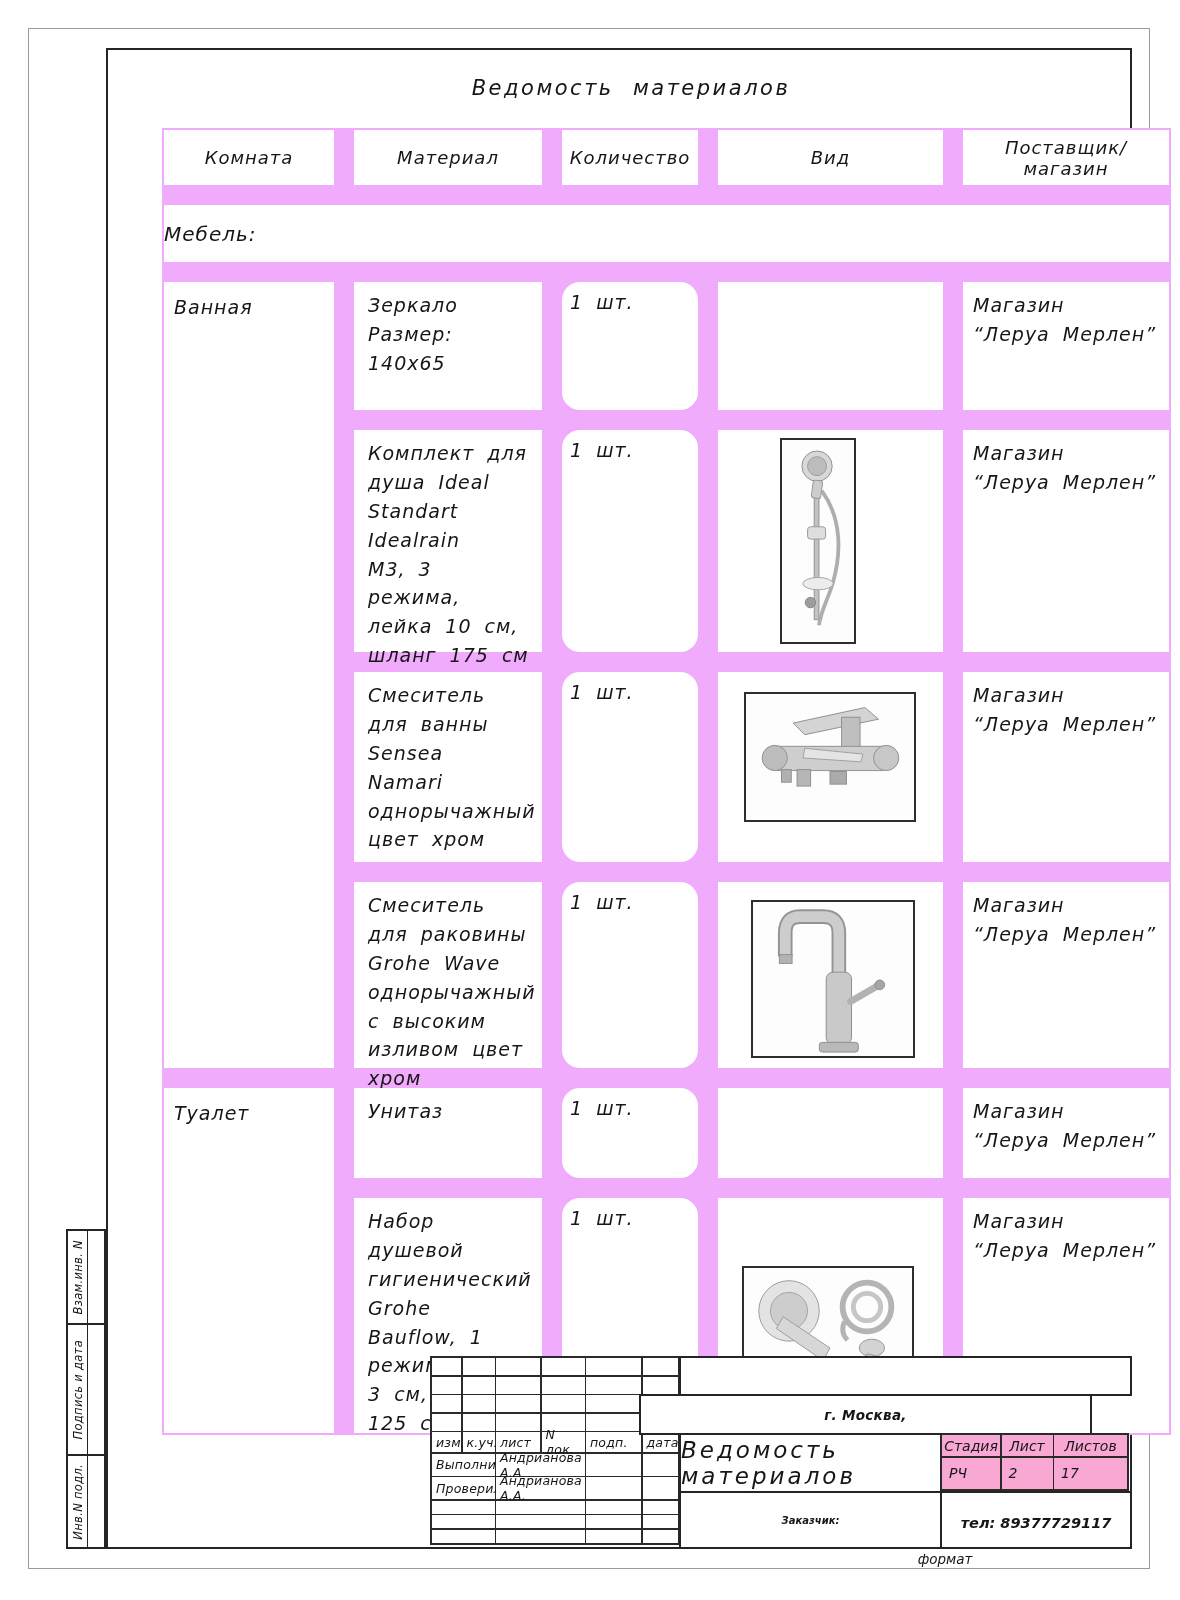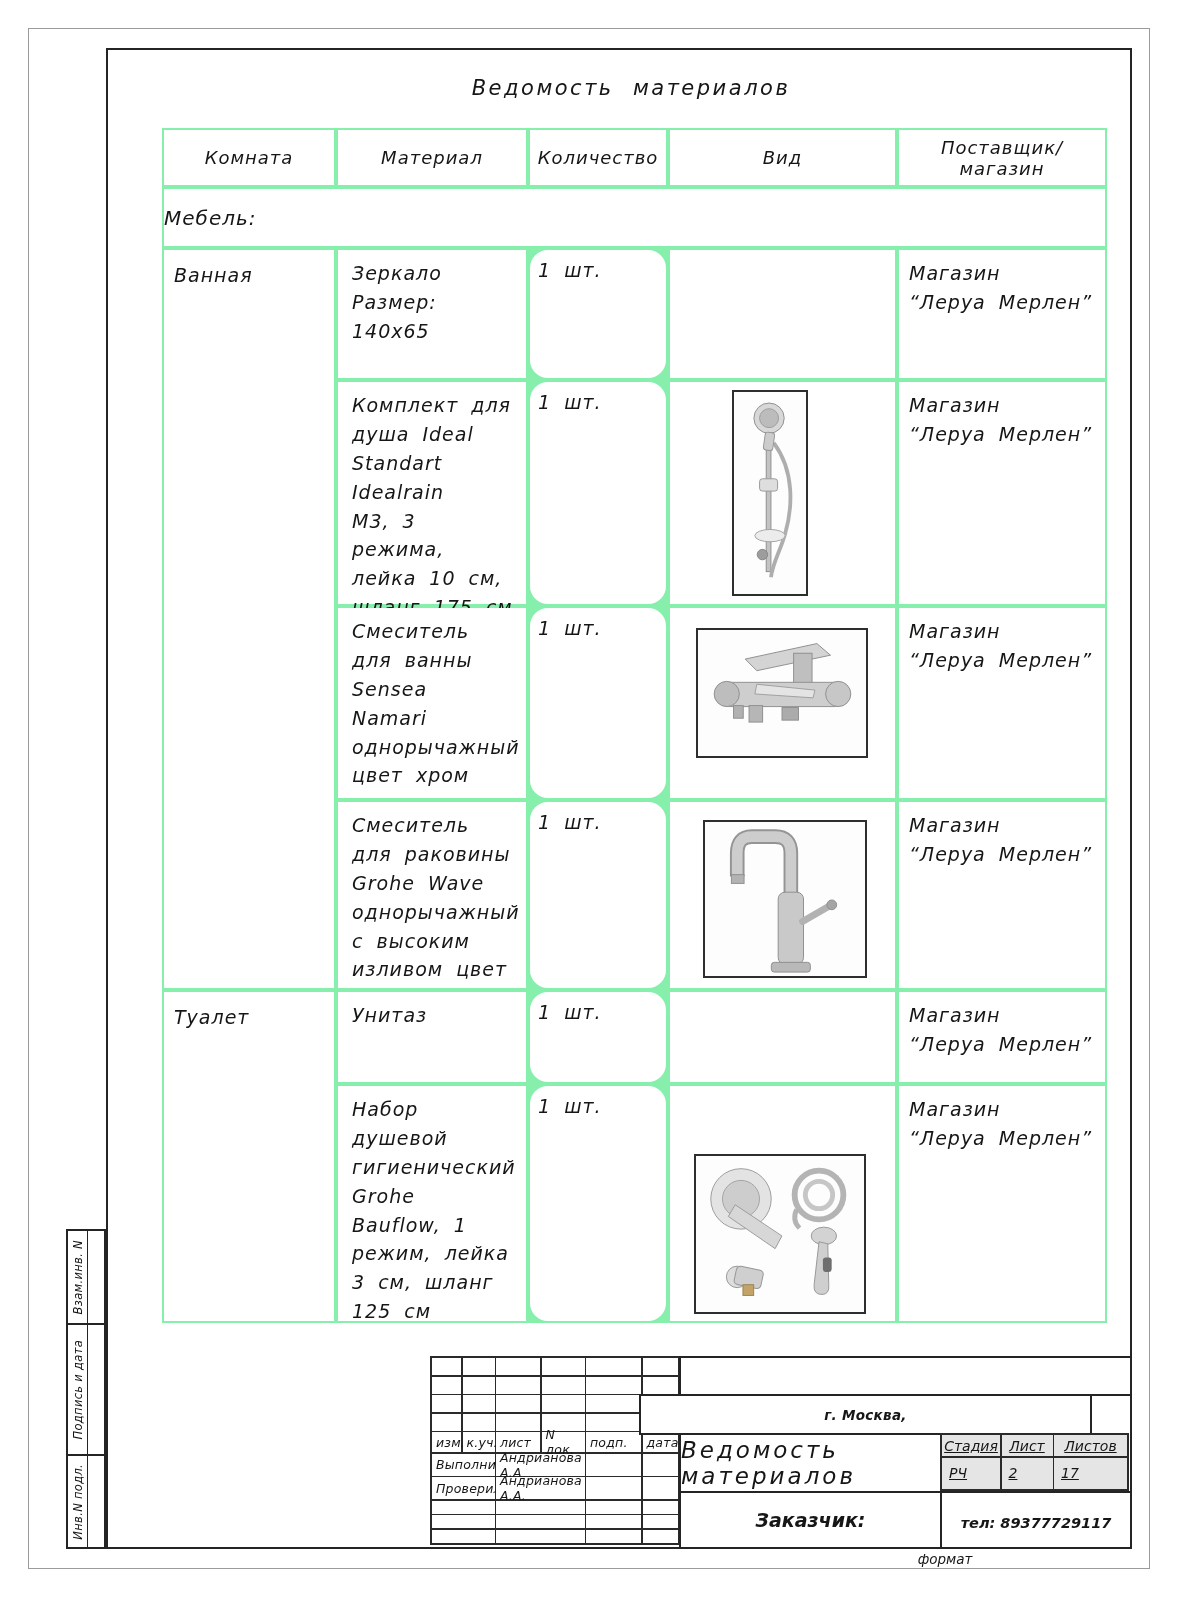--- a/index.html
+++ b/index.html
@@ -14,21 +14,21 @@
 
   
   .doc-title {
     position:absolute; left:162px; top:76px; width:938px; text-align:center;
     font-size:21px; letter-spacing:2.5px; word-spacing:10px;
   }
 
   
   .materials-table {
     position:absolute; left:162px; top:128px;
-    display:grid; background:#86efac; gap:4px; padding:2px;
+    display:grid; background:#f0abfc; gap:20px; padding:2px;
     grid-template-columns:170px 188px 136px 225px 206px;
     grid-template-rows:55px 57px 128px 222px 190px 186px 90px 235px;
   }
   .cell { background:#ffffff; font-size:19px; letter-spacing:1px; word-spacing:6px; position:relative; }
   .c-head { display:flex; align-items:center; justify-content:center; font-size:18px; text-align:center; }
   .c-section { display:flex; align-items:center; font-size:20px; }
   .c-room { padding:14px 6px 0 10px; }
   .c-material { padding:9px 4px 0 14px; white-space:pre-line; line-height:1.52; }
   .c-qty { padding:9px 4px 0 8px;border-radius:18px; }
   .c-supplier { padding:9px 4px 0 10px; white-space:pre-line; line-height:1.55; }
@@ -44,23 +44,23 @@
     font-size:12.5px;
   }
   .change-grid .tcell { background:#fff; display:flex; align-items:center; padding-left:4px; letter-spacing:0.2px; }
   .span2 { grid-column:span 2; }
   .tb-box { position:absolute; border:2px solid #242424; background:#fff; }
   .tb-center { display:flex; align-items:center; justify-content:center; }
   .tb-city { font-size:13.5px; font-weight:bold; letter-spacing:0.3px; }
   .tb-docname { font-size:23px; letter-spacing:3px; word-spacing:9px; }
   .stage-grid { position:absolute; display:grid; background:#2a2a2a; gap:1.5px; padding:2px;
     grid-template-columns:58px 51px 73px; grid-template-rows:21px 31px; font-size:14px; }
-  .stage-grid .scell { background:#e5e5e5; display:flex; align-items:center; padding-left:7px;text-decoration:underline; }
+  .stage-grid .scell { background:#f9a8d4; display:flex; align-items:center; padding-left:7px; }
   .stage-grid .shead { justify-content:center; padding-left:0; }
-  .tb-customer { font-size:19px; font-weight:bold; }
+  .tb-customer { font-size:10px; font-weight:bold; }
   .tb-phone { font-size:14.5px; font-weight:bold; align-items:flex-end; padding-bottom:16px; }
   .format-label { position:absolute; left:865px; top:1551px; width:160px; text-align:center; font-size:13.5px; font-weight:normal; }
 
   
   .strip { position:absolute; left:66px; width:40px; border:2px solid #242424; background:#fff; display:flex; }
   .strip-label { width:20px; border-right:1.5px solid #242424; display:flex; align-items:center; justify-content:center; }
   .strip-label span { writing-mode:vertical-rl; transform:rotate(180deg); font-size:11.5px; white-space:nowrap; letter-spacing:0.3px; }
 </style>
 </head>
 <body>

